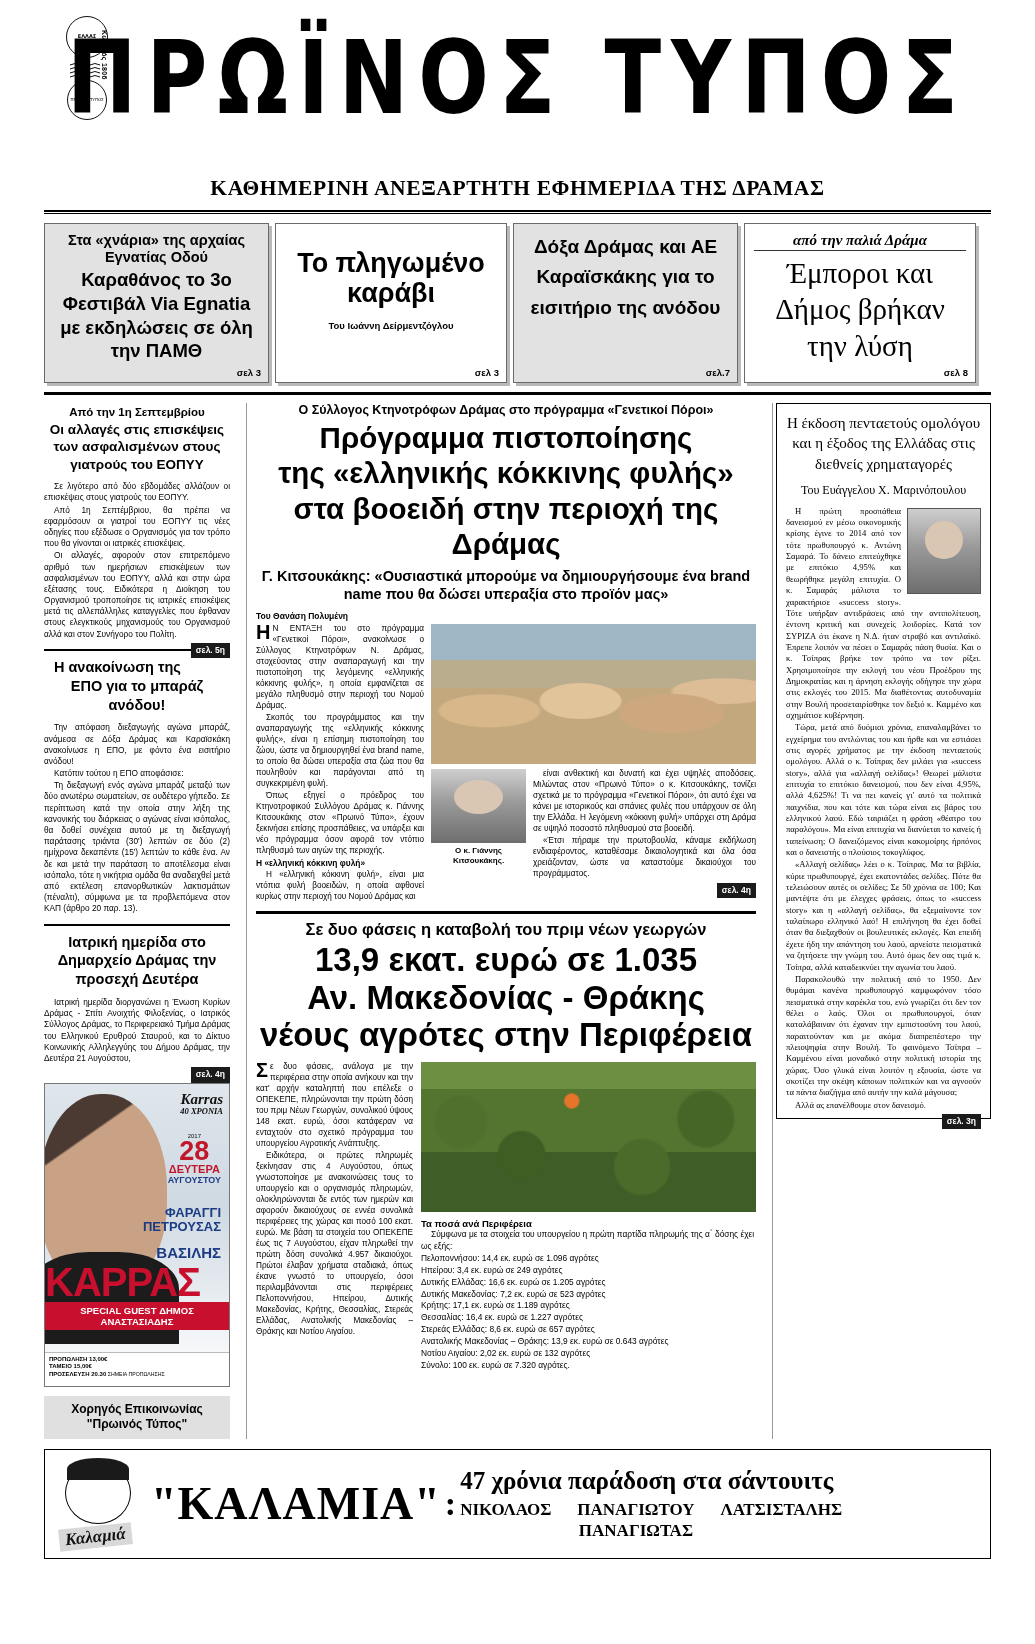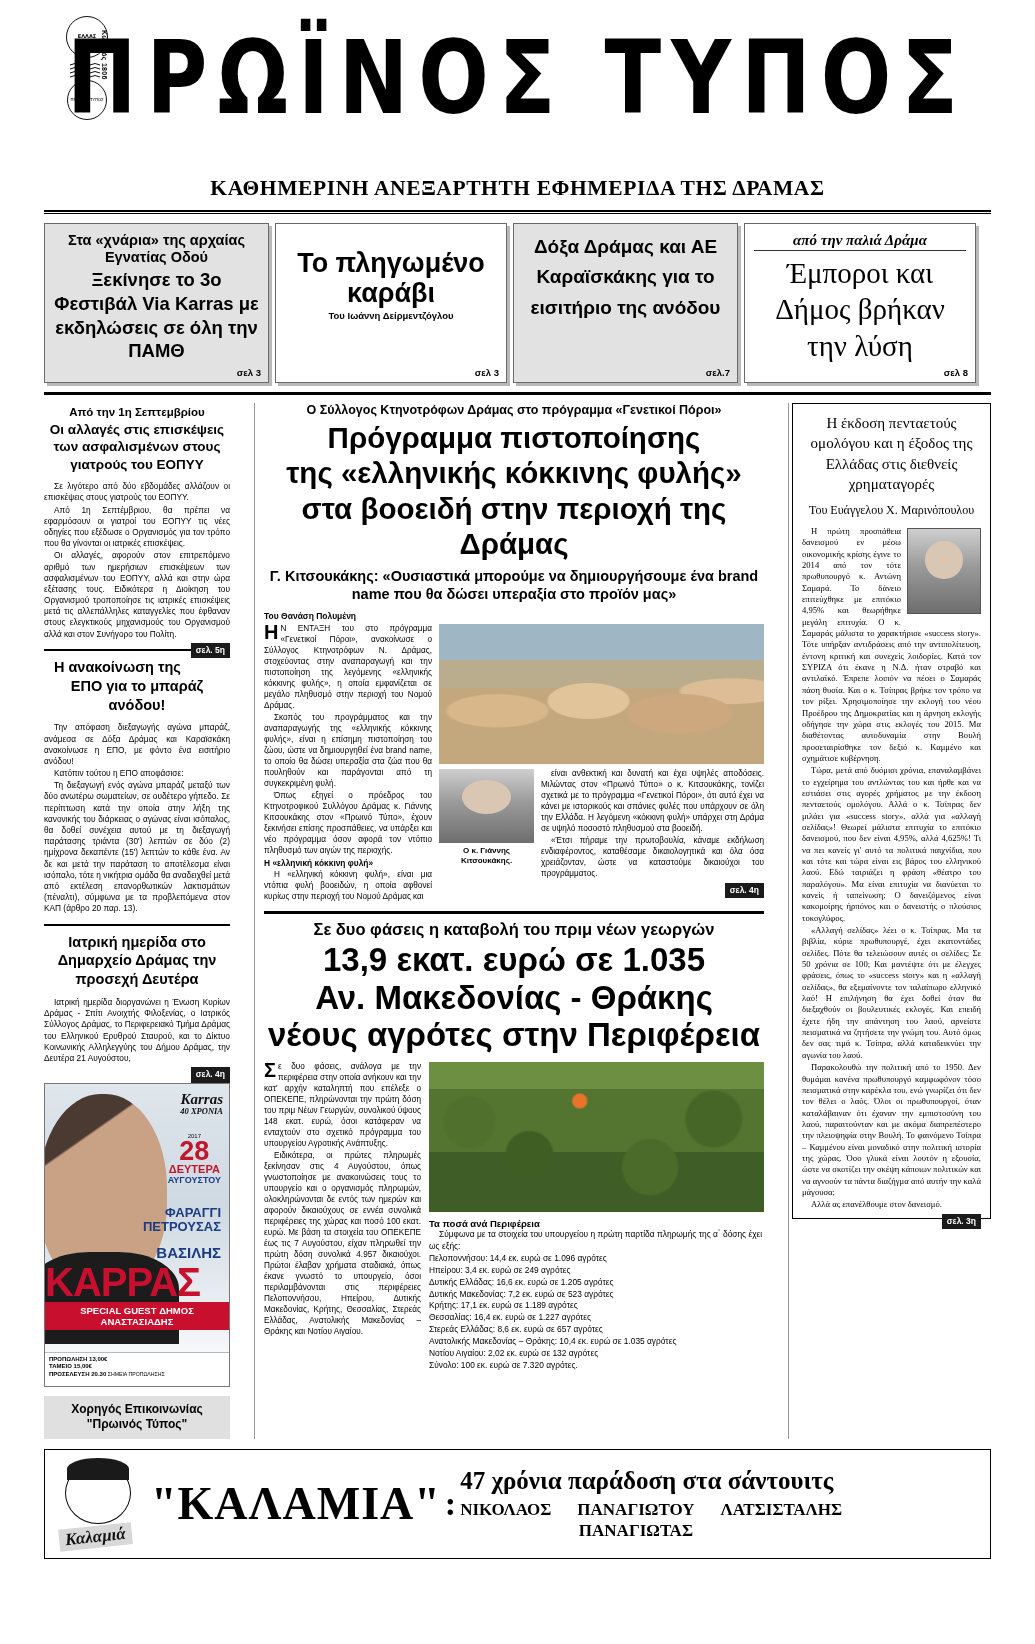--- a/index.html
+++ b/index.html
@@ -62,31 +62,31 @@
   
   .teasers { display: flex; gap: 6px; margin-top: 9px; height: 160px; }
   .teaser { position: relative; border: 1px solid #6a6a6a; box-shadow: 3px 3px 0 #b9b9b9; padding: 8px 9px; }
   .t1 { width: 225px; background: #e2e2e2; }
   .t2 { width: 232px; background: #ffffff; }
   .t3 { width: 225px; background: #e2e2e2; }
   .t4 { width: 232px; background: #ffffff; }
   .t-kicker { font-family: "Liberation Sans", sans-serif; font-weight: 700; font-size: 14.5px; text-align:center; line-height: 1.18; }
   .t-head { font-family: "Liberation Sans", sans-serif; font-weight: 700; font-size: 18.5px; text-align:center; line-height: 1.28; margin-top: 2px; }
   .t2-head { font-family: "Liberation Sans", sans-serif; font-weight: 700; font-size: 27px; text-align:center; line-height: 1.12; margin-top: 16px; }
-  .t2-by { font-family: "Liberation Sans", sans-serif; font-weight: 700; font-size: 9.5px; text-align:center; margin-top: 2px; }
+  .t2-by { font-family: "Liberation Sans", sans-serif; font-weight: 700; font-size: 9.5px; text-align:center; margin-top: 12px; }
   .t3-head { font-family: Liberation Sans, sans-serif; font-weight: 700; font-size: 19px; text-align:center; line-height: 1.6; }
   .t4-kicker { font-family: "Liberation Serif", serif; font-style: italic; font-weight: 700; font-size: 15px; text-align:center;
                border-bottom: 1px solid #333; padding-bottom: 1px; }
   .t4-head { font-family: "Liberation Serif", serif; font-size: 29px; text-align:center; line-height: 1.25; margin-top: 4px; }
   .pg { position: absolute; right: 7px; bottom: 4px; font-family:"Liberation Sans",sans-serif; font-size: 9.5px; font-weight:700; }
 
   .rule-thick { border-top: 3px solid #000; margin-top: 9px; }
 
   
-  .body-grid { display: flex; gap: 24px; margin-top: 8px; }
+  .body-grid { display: flex; gap: 16px; margin-top: 8px; }
   .col-left { width: 186px; }
   .col-mid  { width: 510px; }
   .col-right{ width: 232px; }
 
   .vline { border-left: 1px solid #999; }
 
   
   .lc-head { font-family:"Liberation Sans",sans-serif; font-weight:700; font-size:13.5px; text-align:center; line-height:1.3; }
   .lc-head .small { font-size: 11.5px; font-weight: 700; }
   .lc-body { font-family:"Liberation Sans",sans-serif; font-size:8.3px; line-height:1.35; text-align: justify; margin-top: 8px; }
@@ -225,21 +225,21 @@
   </div>
 
   <div class="tagline">ΚΑΘΗΜΕΡΙΝΗ ΑΝΕΞΑΡΤΗΤΗ ΕΦΗΜΕΡΙΔΑ ΤΗΣ ΔΡΑΜΑΣ</div>
 
   <div class="rule-dbl"></div>
 
 
   <div class="teasers">
     <div class="teaser t1">
       <div class="t-kicker">Στα «χνάρια» της αρχαίας Εγνατίας Οδού</div>
-      <div class="t-head">Ξεκίνησε το 3ο Φεστιβάλ Via Karras με εκδηλώσεις σε όλη την ΠΑΜΘ</div>
+      <div class="t-head">Καραθάνος το 3ο Φεστιβάλ Via Egnatia με εκδηλώσεις σε όλη την ΠΑΜΘ</div>
       <div class="pg">σελ 3</div>
     </div>
     <div class="teaser t2">
       <div class="t2-head">Το πληγωμένο καράβι</div>
       <div class="t2-by">Του Ιωάννη Δείρμεντζόγλου</div>
       <div class="pg">σελ 3</div>
     </div>
     <div class="teaser t3">
       <div class="t3-head">Δόξα Δράμας και ΑΕ Καραϊσκάκης για το εισιτήριο της ανόδου</div>
       <div class="pg">σελ.7</div>
@@ -385,21 +385,21 @@
             <div class="stats-title" style="margin-top:6px;">Τα ποσά ανά Περιφέρεια</div>
             <div class="stats">
               <div class="lead">Σύμφωνα με τα στοιχεία του υπουργείου η πρώτη παρτίδα πληρωμής της α΄ δόσης έχει ως εξής:</div>
               <div>Πελοποννήσου: 14,4 εκ. ευρώ σε 1.096 αγρότες</div>
               <div>Ηπείρου: 3,4 εκ. ευρώ σε 249 αγρότες</div>
               <div>Δυτικής Ελλάδας: 16,6 εκ. ευρώ σε 1.205 αγρότες</div>
               <div>Δυτικής Μακεδονίας: 7,2 εκ. ευρώ σε 523 αγρότες</div>
               <div>Κρήτης: 17,1 εκ. ευρώ σε 1.189 αγρότες</div>
               <div>Θεσσαλίας: 16,4 εκ. ευρώ σε 1.227 αγρότες</div>
               <div>Στερεάς Ελλάδας: 8,6 εκ. ευρώ σε 657 αγρότες</div>
-              <div>Ανατολικής Μακεδονίας – Θράκης: 10,4 εκ. ευρώ σε 1.035 αγρότες</div>
+              <div>Ανατολικής Μακεδονίας – Θράκης: 13,9 εκ. ευρώ σε 0.643 αγρότες</div>
               <div>Νοτίου Αιγαίου: 2,02 εκ. ευρώ σε 132 αγρότες</div>
               <div>Σύνολο: 100 εκ. ευρώ σε 7.320 αγρότες.</div>
             </div>
           </div>
         </div>
       </div>
     </div>
 
     <div class="col-right vline" style="padding-left:3px;">
       <div class="rc-box">

